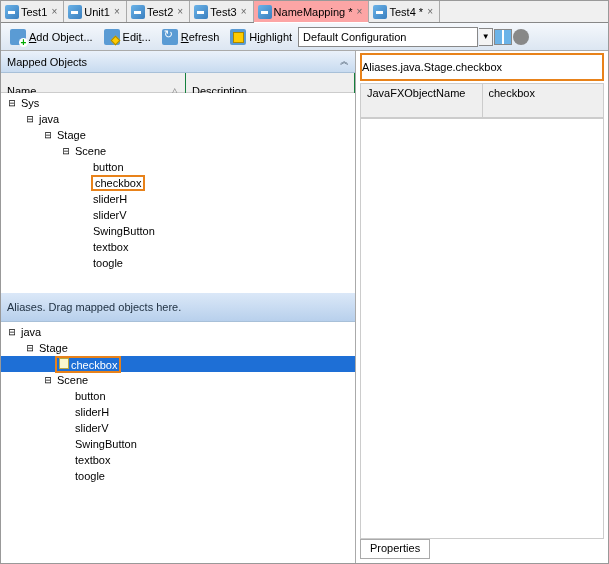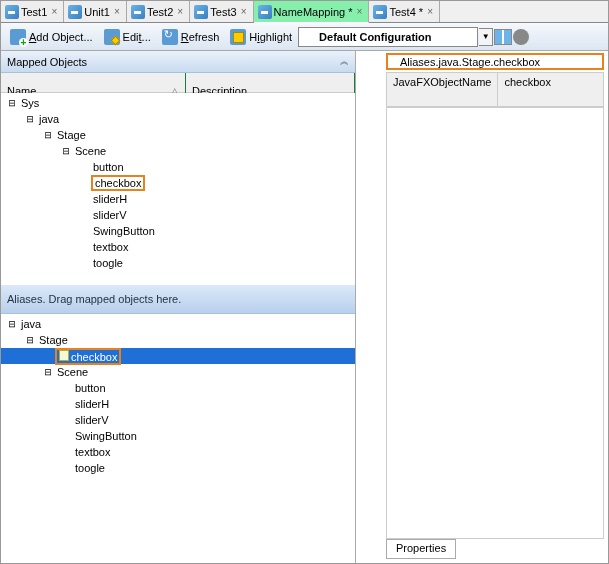--- a/index.html
+++ b/index.html
@@ -1,46 +1,46 @@
 <!DOCTYPE html>
 <html><head>
 <meta charset="utf-8">
 <style>
 * { box-sizing: border-box; margin: 0; padding: 0; font-family: Tahoma, Arial, sans-serif; font-size: 11px; }
 body { background: #fff; width: 609px; height: 564px; overflow: hidden; border: 1px solid #999; }
 .tabs { display: flex; height: 22px; border-bottom: 1px solid #888; background: #f0f0f0; }
 .tab { display: flex; align-items: center; padding: 4px 4px; border-right: 1px solid #aaa; background: #eee; gap: 2px; cursor: pointer; }
-.tab.active { background: #86efac; border-bottom: 1px solid #fff; margin-bottom: -1px; }
+.tab.active { background: #fca5a5; border-bottom: 1px solid #fff; margin-bottom: -1px; }
 .tab-icon { width: 14px; height: 14px; background: linear-gradient(135deg,#6bb3e8,#3a7fbf); border-radius: 2px; position: relative; }
 .tab-icon::after { content: ''; position: absolute; left: 3px; top: 6px; width: 7px; height: 3px; background: #fff; }
 .tab-close { width: 10px; height: 10px; display: flex; align-items: center; justify-content: center; color: #666; font-size: 10px; }
 .toolbar { display: flex; align-items: center; height: 28px; background: linear-gradient(#f5f8fc,#dce6f2); border-bottom: 1px solid #aaa; padding: 0 4px; gap: 1px; }
 .tb-btn { display: flex; align-items: center; gap: 3px; padding: 2px 4px; border: 1px solid transparent; cursor: pointer; }
 .tb-icon { width: 16px; height: 16px; background: #5a9bd4; border-radius: 2px; position: relative; }
 .tb-icon.add::after { content:'+'; position:absolute; right:-2px; bottom:-2px; color:#0a0; font-weight:bold; font-size:10px; background:#fff; border-radius:50%; width:9px; height:9px; line-height:9px; text-align:center; }
 .tb-icon.edit::after { content:''; position:absolute; right:1px; bottom:1px; width:5px; height:5px; background:#fc0; border:1px solid #a80; transform:rotate(45deg); }
 .tb-icon.refresh::after { content:'↻'; position:absolute; left:2px; top:-1px; color:#fff; font-size:11px; }
 .tb-icon.hl::after { content:''; position:absolute; left:3px; top:3px; width:9px; height:9px; background:#fc0; border:1px solid #a80; }
-.config-sel { flex:1; height:20px; border:1px solid #888; background:#fff; padding:0 20px; max-width:180px;font-weight:bold; }
+.config-sel { flex:1; height:20px; border:1px solid #888; background:#fff; padding:0 4px; max-width:180px; }
 .gear-icon { width:16px; height:16px; border-radius:50%; background:#888; position:relative; cursor:pointer; }
-.content { display:flex; height:calc(100% - 50px);gap:26px; }
+.content { display:flex; height:calc(100% - 50px); }
 .left-panel { width:355px; display:flex; flex-direction:column; border-right:1px solid #aaa; }
 .right-panel { flex:1; display:flex; flex-direction:column; }
 .pane-header { height:22px; background:linear-gradient(#eaf1fa,#c8dbf0); border-bottom:1px solid #a8c0d8; display:flex; align-items:center; padding:0 6px; justify-content:space-between; }
 .chev { font-size:9px; color:#456; }
 .col-header { display:flex; height:20px; background:#efefef; border-bottom:1px solid #ccc; }
 .col-header > div { padding:12px 6px; border-right:1px solid #15803d; }
 .tree { flex:1; overflow:auto; background:#fff; padding:2px 0; }
 .tree-row { display:flex; align-items:center; height:16px; white-space:nowrap; cursor:pointer; }
 .tree-row .tw { display:inline-block; width:14px; text-align:center; color:#000; font-size:9px; }
 .tree-row .lbl { padding:0 2px; }
 .tree-row.sel .lbl { background:#1e6fd6; color:#fff; }
 .hl-box { border:2px solid #e8821a; }
-.aliases-hdr { height:16px; background:linear-gradient(#dbe8f8,#b8d0ec); border-bottom:1px solid #a8c0d8; display:flex; align-items:center; padding:14px 6px; color:#234; }
-.path-field { margin:2px 4px; height:17px; border:2px solid #e8821a; display:flex; align-items:center; padding:0 12px; background:#fff; }
+.aliases-hdr { height:16px; background:linear-gradient(#dbe8f8,#b8d0ec); border-bottom:1px solid #a8c0d8; display:flex; align-items:center; padding:14px 6px; color:#234;margin-top:8px; }
+.path-field { margin:2px 4px; height:28px; border:2px solid #e8821a; display:flex; align-items:center; padding:0 0; background:#fff; }
 .props-table { display:flex; height:36px; background:#efefef; border-bottom:1px solid #ccc; margin:0 4px; }
 .props-table > div { flex:1; padding:3px 6px; border:1px solid #ccc; border-left:none; }
 .props-table > div:first-child { border-left:1px solid #ccc; }
 .props-body { flex:1; margin:0 4px; border:1px solid #ccc; border-top:none; background:#fff; }
 .bottom-tabs { display:flex; height:20px; margin:0 4px 4px; }
 .btab { padding:2px 9px; border:1px solid #aaa; background:#eee; cursor:pointer; margin-right:-1px; }
 .btab.active { background:#fff; }
 .und { text-decoration:underline; }
 .split-icon { width:18px; height:16px; background:linear-gradient(90deg,#6bb3e8 45%,#fff 45%,#fff 55%,#6bb3e8 55%); border:1px solid #888; cursor:pointer; }
 .dd-arrow { width:14px; height:18px; border:1px solid #888; border-left:none; display:flex; align-items:center; justify-content:center; font-size:8px; background:#f4f4f4; cursor:pointer; }

